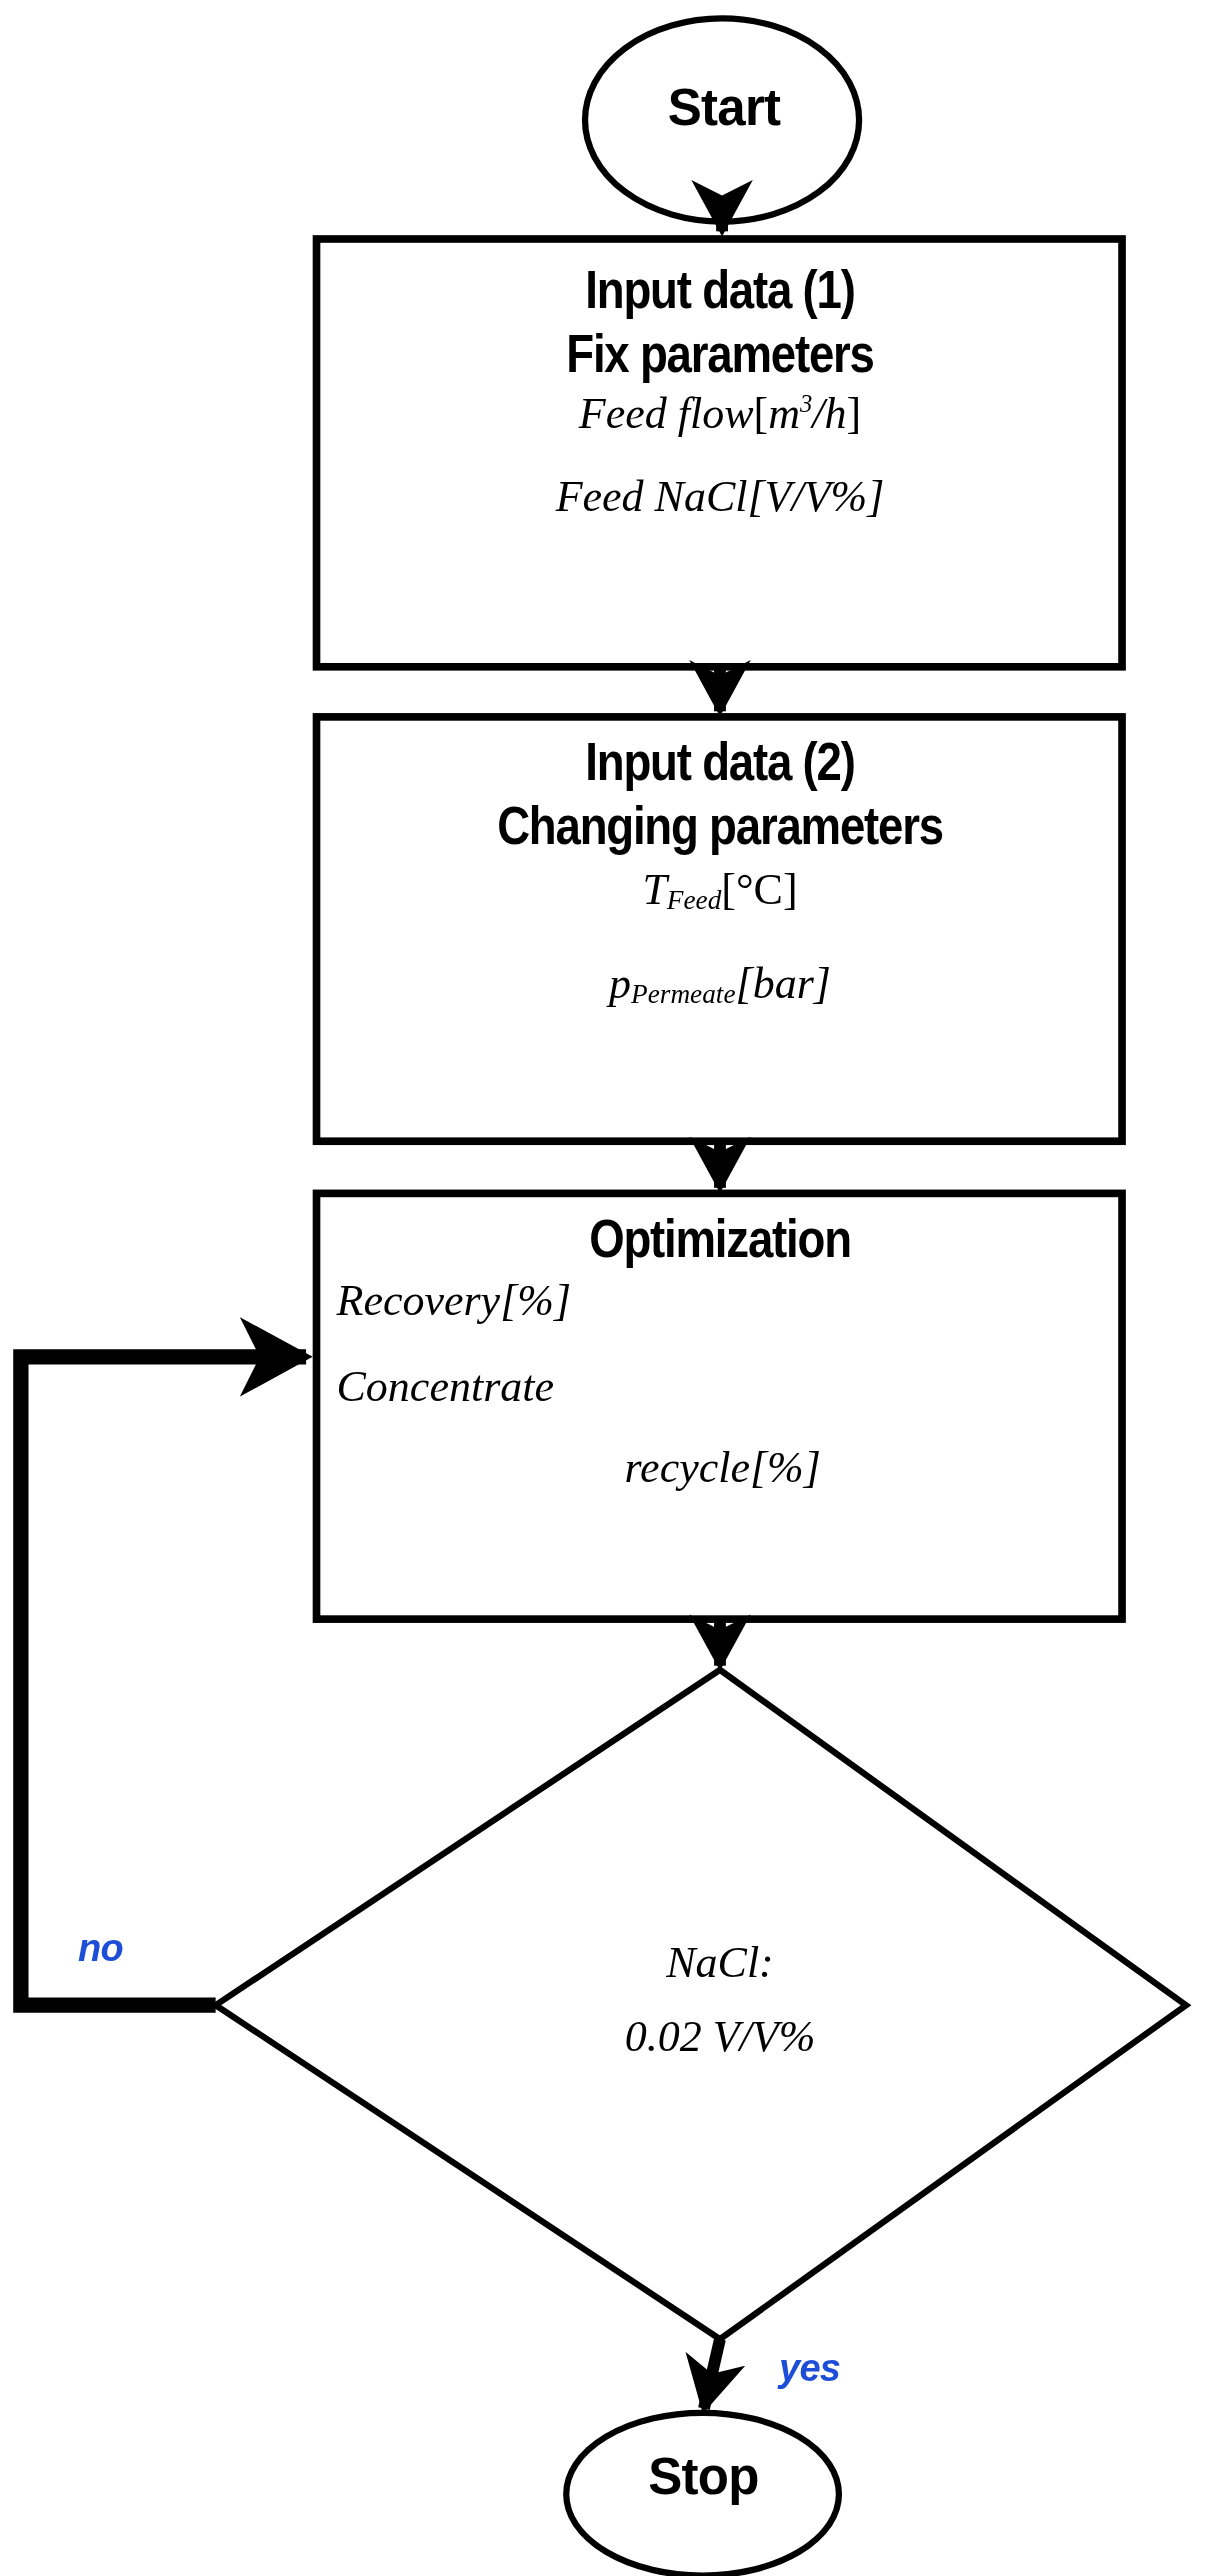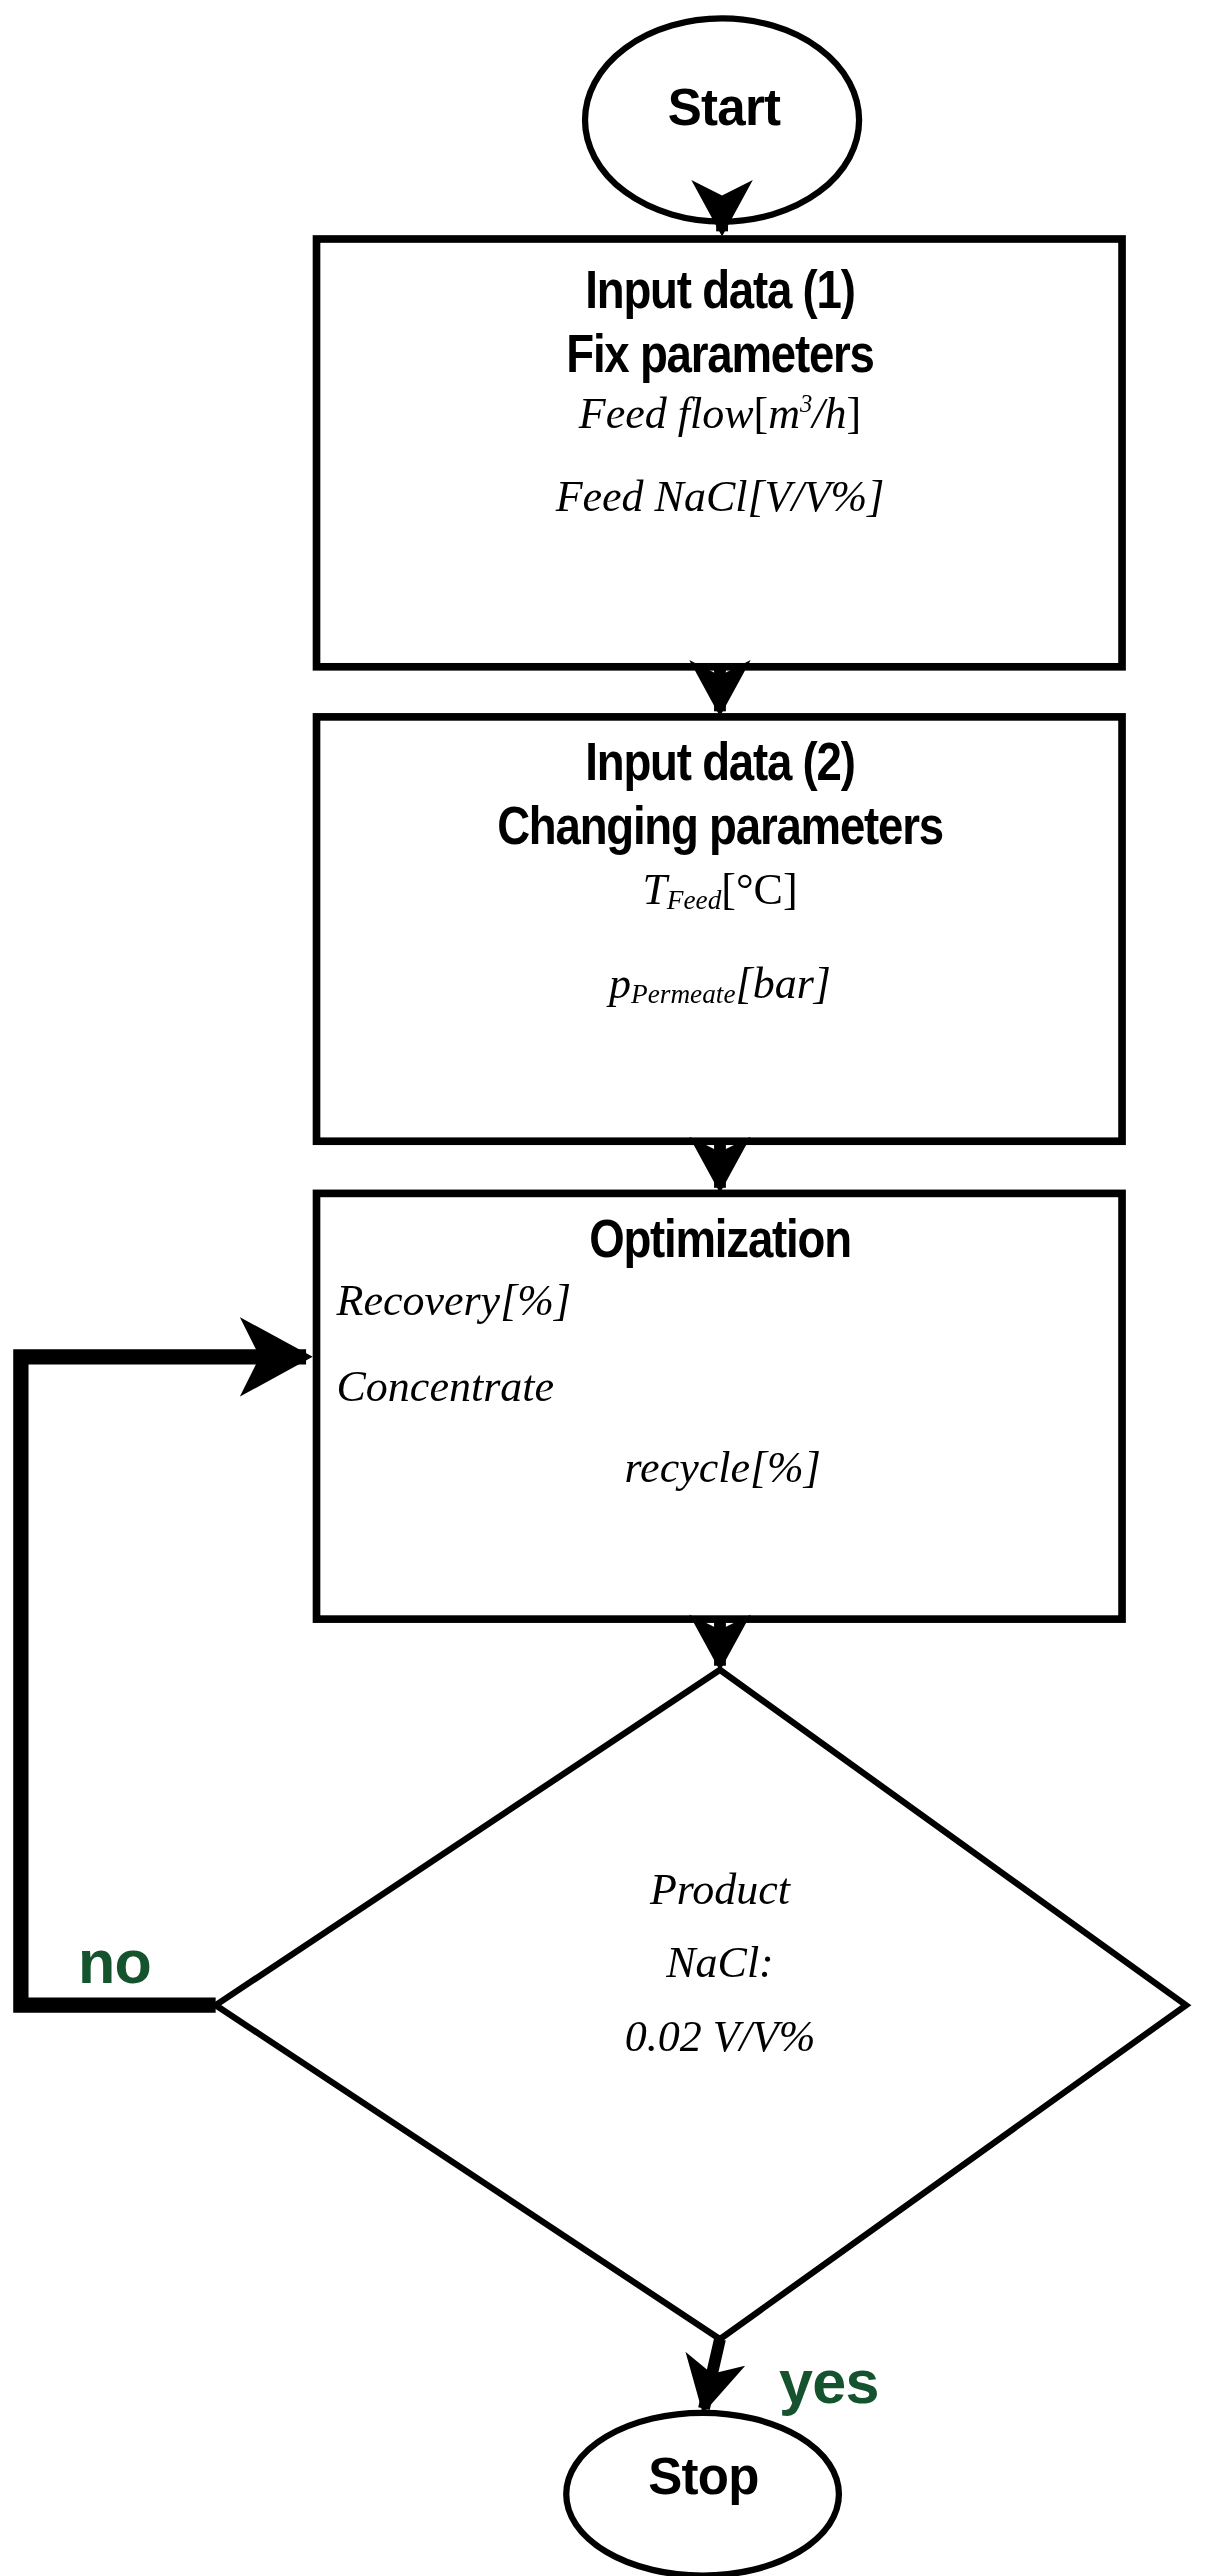--- a/index.html
+++ b/index.html
@@ -67,24 +67,25 @@
   }
   .math-line sub {
     font-size: 0.62em;
     vertical-align: -0.18em;
     font-style: italic;
   }
   .edge-label {
     position: absolute;
     font-family: "Liberation Sans", sans-serif;
     font-weight: bold;
-    font-size: 61px;
-    color: #14532d;
+    font-size: 38px;
+    color: #1d4ed8;
     letter-spacing: -0.7px;
     user-select: none;
+    font-style: italic;
   }
   
   #start-label      { left: 585px;  top: 82px;  width: 278px; }
   #stop-label       { left: 567px;  top: 2451px; width: 273px; }
 
   #box1-line1 { left: 317px; top: 263px;  width: 806px; }
   #box1-line2 { left: 317px; top: 327px;  width: 806px; }
   #box1-line3 { left: 317px; top: 391px;  width: 806px; }
   #box1-line4 { left: 317px; top: 475px;  width: 806px; }
 
@@ -155,21 +156,20 @@
   <div class="node-text box-heading" id="box2-line1">Input data (2)</div>
   <div class="node-text box-heading" id="box2-line2">Changing parameters</div>
   <div class="node-text math-line" id="box2-line3"><span>T</span><sub>Feed</sub><span class="upr">[°C]</span></div>
   <div class="node-text math-line" id="box2-line4"><span>p</span><sub>Permeate</sub><span>[bar]</span></div>
 
   <div class="node-text box-heading" id="box3-line1">Optimization</div>
   <div class="node-text math-line" id="box3-line2">Recovery[%]</div>
   <div class="node-text math-line" id="box3-line3">Concentrate</div>
   <div class="node-text math-line" id="box3-line4">recycle[%]</div>
 
-  <div class="node-text math-line" id="dec-line1">Product</div>
   <div class="node-text math-line" id="dec-line2">NaCl:</div>
   <div class="node-text math-line" id="dec-line3">0.02 V/V%</div>
 
   <div class="edge-label" id="label-no">no</div>
   <div class="edge-label" id="label-yes">yes</div>
 
   <div class="node-text terminator-label" id="stop-label">Stop</div>
 
 </div>
 

